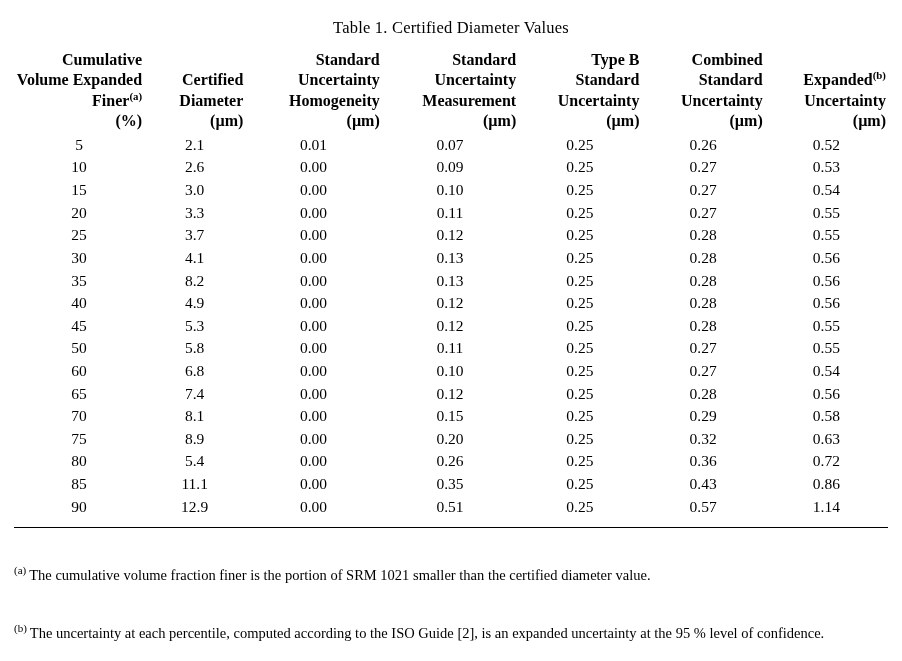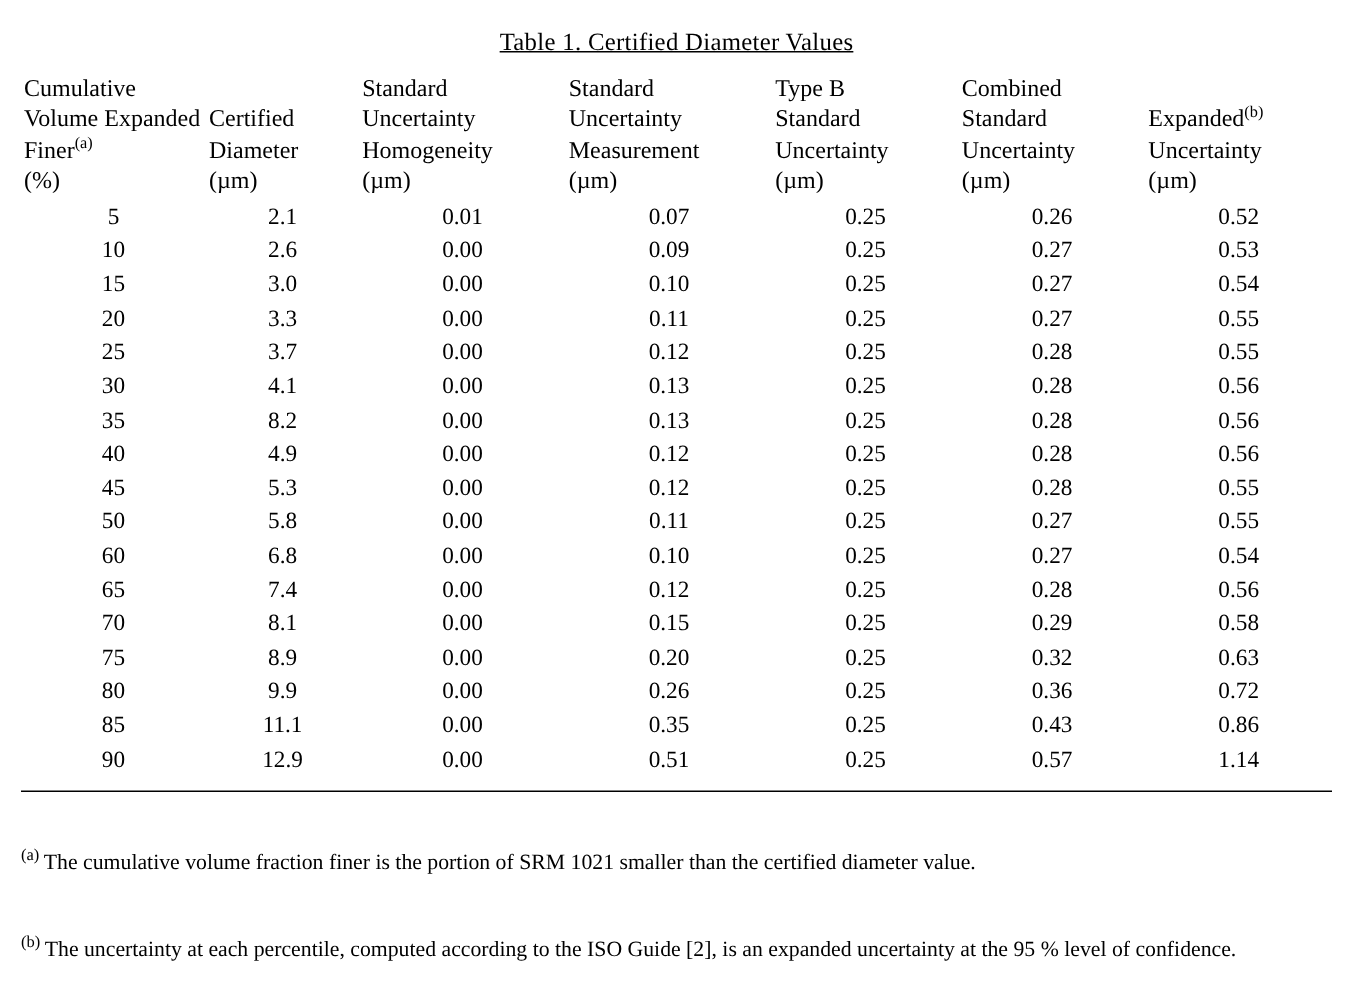--- a/index.html
+++ b/index.html
@@ -20,31 +20,30 @@
     height: 661px;
     box-sizing: border-box;
     padding: 0 14px;
   }
   .table-title {
     text-align: center;
     font-size: 16.5px;
     margin-top: 18px;
     margin-bottom: 12px;
     letter-spacing: 0.2px;
-    text-decoration: underline;
   }
   table.cert {
     width: 100%;
     border-collapse: collapse;
     font-size: 16px;
   }
   table.cert th {
-    font-weight: normal;
+    font-weight: bold;
     vertical-align: bottom;
-    text-align: left;
+    text-align: right;
     padding: 0 2px 2px 2px;
     line-height: 1.28;
   }
   table.cert td {
     text-align: center;
     padding: 1px 2px;
     line-height: 1.33;
     font-size: 15.5px;
   }
   .hdr-line { display: block; white-space: nowrap; }
@@ -255,21 +254,21 @@
         <td>75</td>
         <td>8.9</td>
         <td>0.00</td>
         <td>0.20</td>
         <td>0.25</td>
         <td>0.32</td>
         <td>0.63</td>
       </tr>
       <tr>
         <td>80</td>
-        <td>9.9</td>
+        <td>5.4</td>
         <td>0.00</td>
         <td>0.26</td>
         <td>0.25</td>
         <td>0.36</td>
         <td>0.72</td>
       </tr>
       <tr>
         <td>85</td>
         <td>11.1</td>
         <td>0.00</td>

